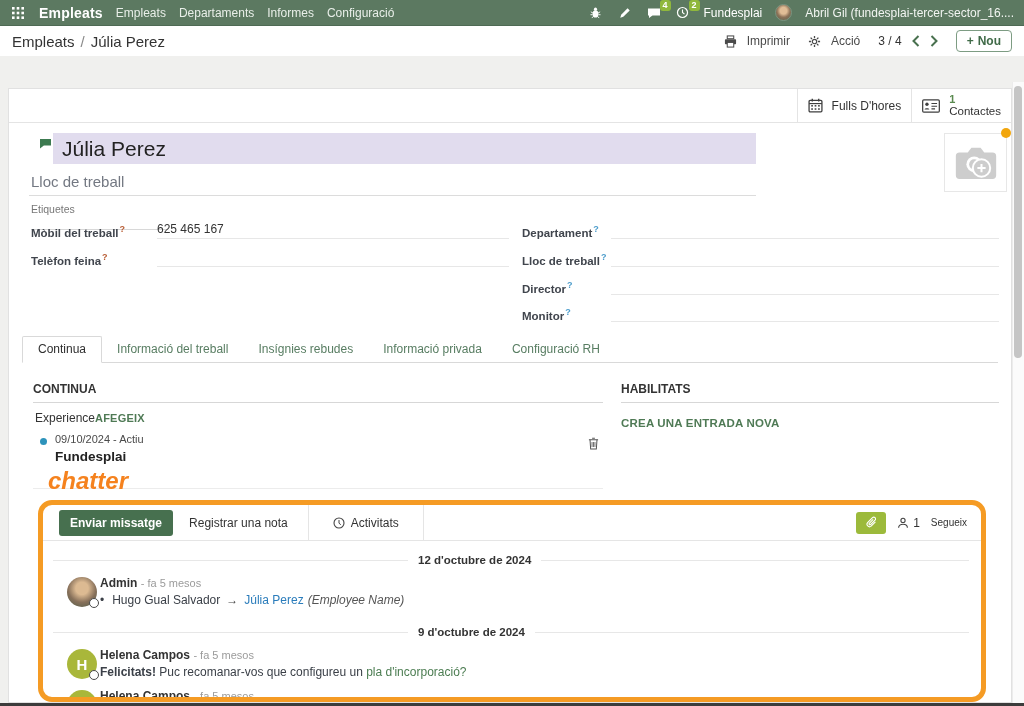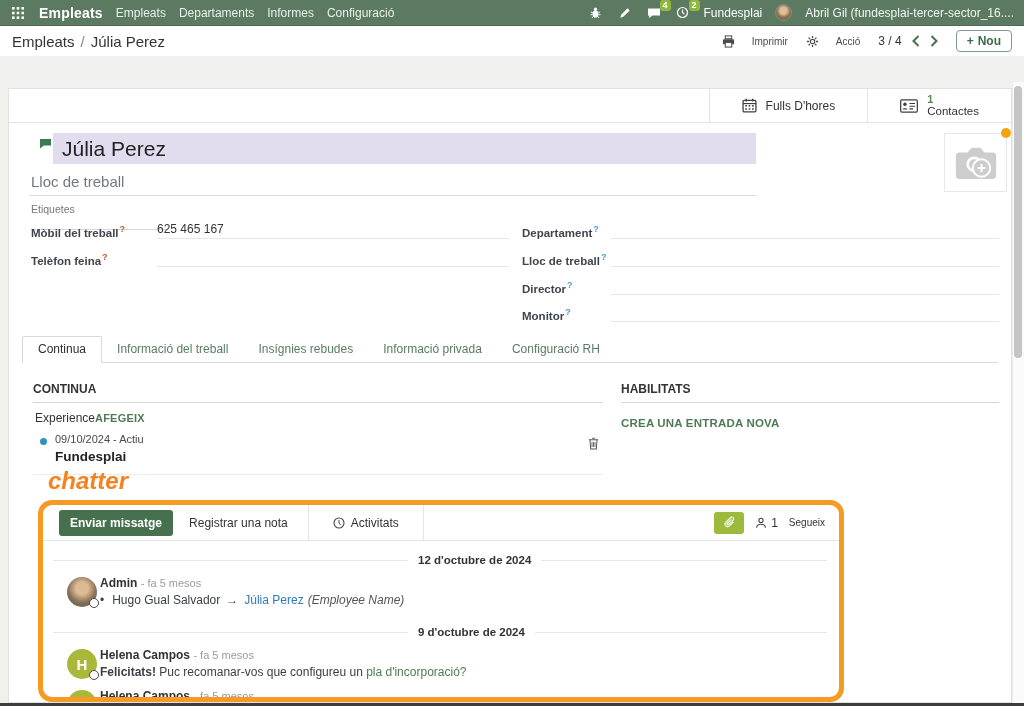--- a/index.html
+++ b/index.html
@@ -20,33 +20,33 @@
   .nav-avatar { width:17px; height:17px; border-radius:50%;
                 background:radial-gradient(circle at 50% 38%, #e0bd96 28%, #8d7258 55%, #55624c 100%); border:1px solid #7b9480; }
   .nav-user { font-size:12px; color:#f2f5f2; max-width:215px; white-space:nowrap; overflow:hidden; }
 
   
   .cp { position:absolute; top:26px; left:0; right:0; height:30px; background:#fff; display:flex; align-items:center;
         padding:0 12px; z-index:20; }
   .crumb { font-size:15px; color:#333; display:flex; gap:6px; align-items:center; }
   .crumb .sep { color:#8a8a8a; }
   .cp-right { margin-left:auto; display:flex; align-items:center; gap:18px; }
-  .cp-act { display:flex; align-items:center; gap:17px; font-size:10px; color:#4a4a4a; cursor:pointer; }
+  .cp-act { display:flex; align-items:center; gap:10px; font-size:12px; color:#4a4a4a; cursor:pointer; }
   .pager { display:flex; align-items:center; gap:10px; font-size:12px; color:#333; }
   .chev { display:flex; align-items:center; cursor:pointer; }
   .nou-btn { display:flex; align-items:center; gap:4px; border:1px solid #7d9c83; color:#3f6a47; background:#fff;
              font-size:12px; font-weight:bold; padding:3px 10px; border-radius:4px; cursor:pointer; }
   .launchrow { position:absolute; top:56px; left:0; right:0; height:26px; background:#fff; border-bottom:1px solid #e6e6e6;
                display:flex; align-items:center; padding:0 17px; z-index:20; }
   .launch { font-size:11px; font-weight:bold; color:#53735c; letter-spacing:.3px; cursor:pointer; }
 
   
   .sheet { position:absolute; top:88px; left:8px; width:1004px; bottom:3px; background:#fff; border:1px solid #e1e1e1; }
   .statrow { height:34px; border-bottom:1px solid #e4e4e4; display:flex; justify-content:flex-end; }
-  .statbtn { display:flex; align-items:center; gap:9px; padding:0 32px; border-left:1px solid #e4e4e4; cursor:pointer; }
+  .statbtn { display:flex; align-items:center; gap:9px; padding:0 10px; border-left:1px solid #e4e4e4; cursor:pointer; }
   .statbtn .lbl { font-size:12px; color:#333; }
   .statbtn .cnt { font-size:11px; color:#5a8a4f; font-weight:bold; line-height:12px; }
   .statbtn .two { display:flex; flex-direction:column; justify-content:center; }
   .statbtn .two .lbl { font-size:11.5px; line-height:13px; }
 
   .name-ico { position:absolute; left:30px; top:49px; color:#3c7a50; }
   .name-hl { position:absolute; left:44px; top:44px; width:703px; height:31px; background:#e1dcee; display:flex; align-items:center; padding-left:9px; }
   .name-txt { font-size:21px; color:#222; }
   .job-line { position:absolute; left:20px; top:84px; width:727px; border-bottom:1px solid #dcdcdc; height:23px;
               font-size:15px; color:#737882; padding-left:2px; }
@@ -73,30 +73,30 @@
   .tabs { position:absolute; left:13px; right:13px; top:249px; display:flex; align-items:flex-end; border-bottom:1px solid #d9d9d9; height:25px; }
   .tab { font-size:12px; color:#587d62; padding:5px 15px 6px; cursor:pointer; }
   .tab.active { color:#2f2f2f; background:#fff; border:1px solid #d9d9d9; border-bottom:1px solid #fff; margin-bottom:-1px; border-radius:2px 2px 0 0; }
 
   .col-left { position:absolute; left:24px; top:293px; width:570px; }
   .col-right { position:absolute; left:612px; top:293px; width:378px; }
   .sec-title { font-size:12px; font-weight:bold; color:#333; padding-bottom:6px; border-bottom:1px solid #d7d7d7; }
   .exp-row { display:flex; justify-content:flex-start; align-items:center; padding:8px 2px 6px; }
   .exp-name { font-size:12px; color:#333; }
   .add-link { font-size:11px; font-weight:bold; color:#4f7a55; letter-spacing:.2px; cursor:pointer; }
-  .entry { position:relative; padding:2px 28px 10px 22px; border-bottom:1px solid #ececec; }
+  .entry { position:relative; padding:2px 28px 24px 22px; border-bottom:1px solid #ececec; }
   .entry-dot { position:absolute; left:7px; top:7px; width:7px; height:7px; border-radius:50%; background:#2d93bb; }
   .entry-meta { font-size:11px; color:#4a4a4a; }
   .entry-name { font-size:13.5px; font-weight:bold; color:#222; margin-top:4px; cursor:pointer; }
   .entry-trash { position:absolute; right:4px; top:6px; cursor:pointer; }
   .create-link { font-size:11.5px; font-weight:bold; color:#4f7a55; letter-spacing:.2px; margin-top:14px; display:inline-block; cursor:pointer; }
 
   
   .annot { position:absolute; left:48px; top:467px; font-size:24px; font-weight:bold; font-style:italic; color:#f5821e; z-index:40; }
-  .chatbox { position:absolute; left:38px; top:500px; width:806px; height:202px; border:5px solid #f59b24; border-radius:14px;
+  .chatbox { position:absolute; left:38px; top:500px; width:948px; height:202px; border:5px solid #f59b24; border-radius:14px;
              background:#fff; overflow:hidden; z-index:35; }
   .chatbar { height:36px; border-bottom:1px solid #e5e5e5; display:flex; align-items:center; padding-left:16px; }
   .send-btn { background:#47704f; color:#fff; font-size:12px; font-weight:bold; padding:6px 11px; border:none; border-radius:3px; cursor:pointer; }
   .lognote { font-size:12px; color:#333; margin-left:16px; cursor:pointer; }
   .actcell { display:flex; align-items:center; gap:6px; font-size:12px; color:#333; height:100%;
              border-left:1px solid #e5e5e5; border-right:1px solid #e5e5e5; padding:0 24px; margin-left:20px; cursor:pointer; }
   .chat-right { margin-left:auto; display:flex; align-items:center; gap:11px; padding-right:14px; }
   .attach-btn { width:30px; height:22px; background:#9cba3b; border:none; border-radius:3px; display:flex; align-items:center; justify-content:center; cursor:pointer; }
   .followers { display:flex; align-items:center; gap:4px; font-size:12px; color:#333; cursor:pointer; }
   .follow { font-size:10px; color:#333; cursor:pointer; }

